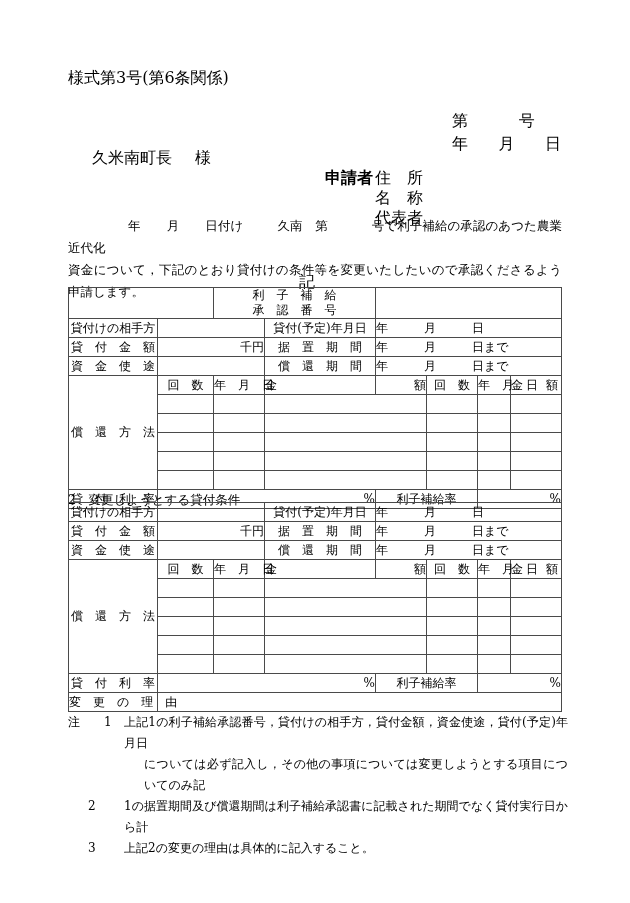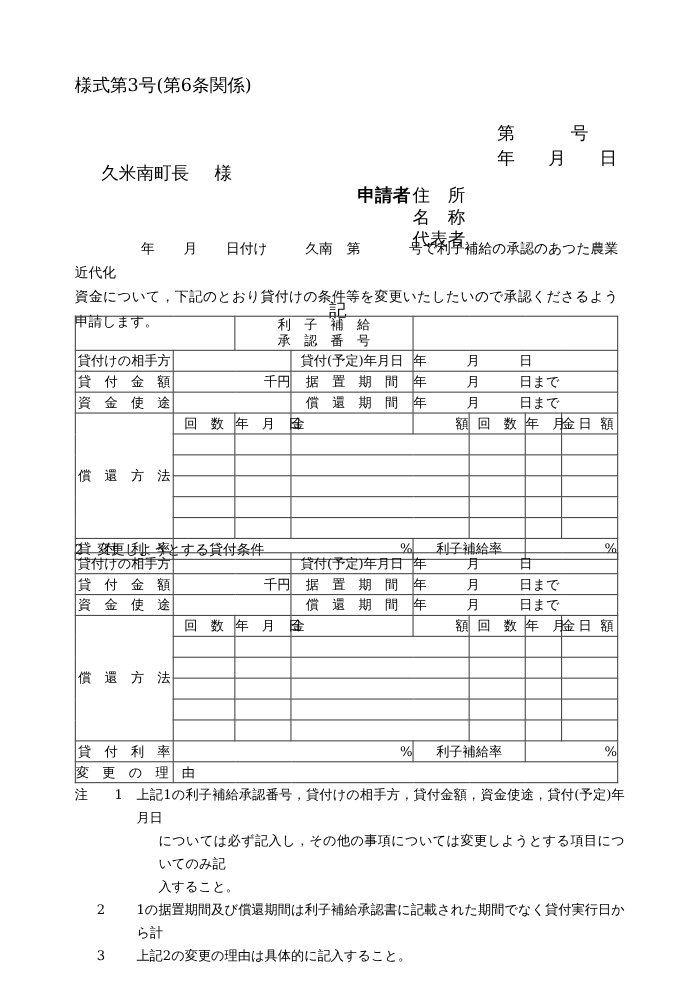--- a/index.html
+++ b/index.html
@@ -367,21 +367,20 @@
       </tr>
     </tbody>
   </table>
 
   <div id="notes">
     <div class="note-row note-first">
       <div class="note-marker"><span>注</span>　　<span>1</span></div>
       <div class="note-text">上記1の利子補給承認番号，貸付けの相手方，貸付金額，資金使途，貸付(予定)年月日</div>
     </div>
     <div class="note-cont">については必ず記入し，その他の事項については変更しようとする項目についてのみ記</div>
-    <div class="note-cont">入すること。</div>
 
     <div class="note-row note-rest">
       <div class="note-marker">2</div>
       <div class="note-text">1の据置期間及び償還期間は利子補給承認書に記載された期間でなく貸付実行日から計</div>
     </div>
 
     <div class="note-row note-rest">
       <div class="note-marker">3</div>
       <div class="note-text">上記2の変更の理由は具体的に記入すること。</div>
     </div>

